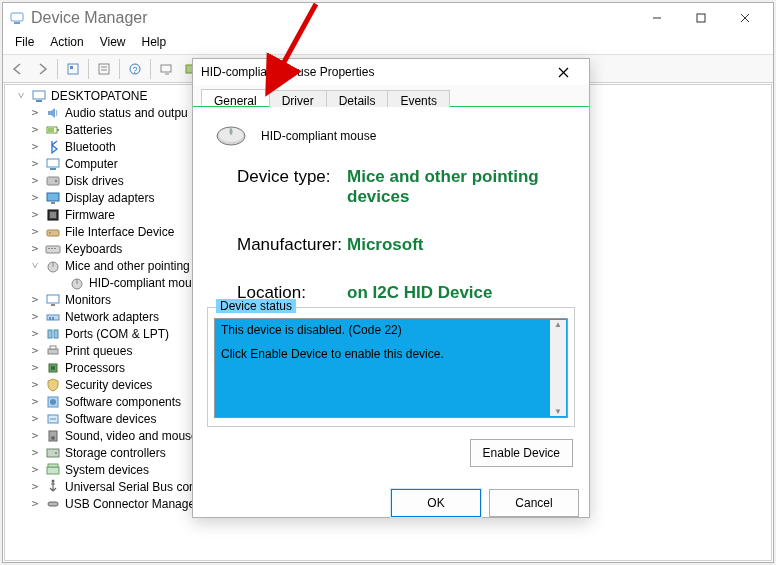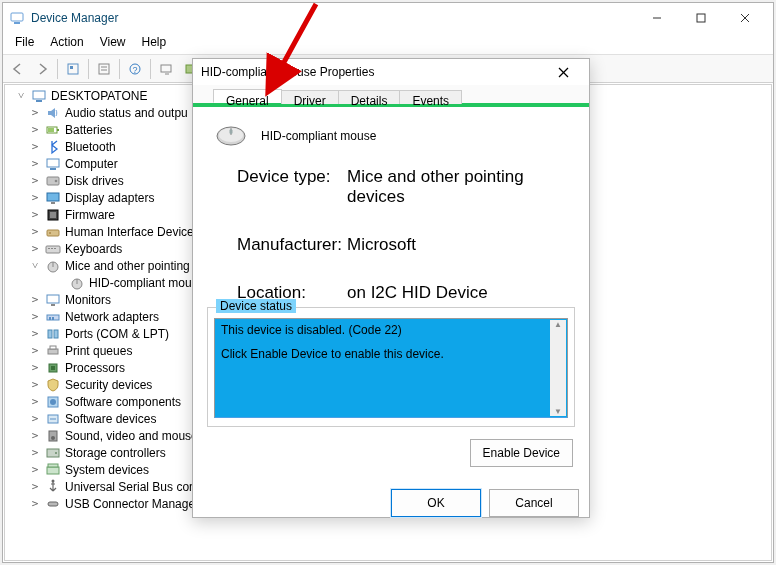--- a/index.html
+++ b/index.html
@@ -20,21 +20,21 @@
   }
   .dm-window {
     left: 2px; top: 2px; width: 772px; height: 561px;
     display: flex; flex-direction: column;
   }
   .titlebar {
     height: 30px; display: flex; align-items: center;
     padding: 0 6px; background: #fff;
   }
   .titlebar .title-icon { width:16px; height:16px; margin-right:6px; }
-  .titlebar .title { flex:1; font-size:12px; color:#0c4a6e; }
+  .titlebar .title { flex:1; font-size:16px; color:#737373; }
   .titlebar .winbtns { display:flex; }
   .titlebar .winbtn {
     width:44px; height:28px; display:flex; align-items:center; justify-content:center;
     color:#555; cursor:pointer;
   }
   .menubar {
     height:22px; display:flex; align-items:flex-start; padding:0 4px;
     border-bottom:1px solid #e0e0e0; background:#fff;
   }
   .menubar .menuitem { padding:2px 8px; cursor:default; }
@@ -71,37 +71,37 @@
   .props-titlebar {
     height:30px; display:flex; align-items:center; padding:0 8px;
     background:#fff;
   }
   .props-titlebar .ptitle { flex:1; font-size:12px; color:#000; }
   .props-titlebar .pclose {
     width:36px; height:26px; display:flex; align-items:center; justify-content:center;
     cursor:pointer; font-size:13px;
   }
   .tabs {
-    display:flex; height:22px; padding:4px 8px 0 20px; border-bottom:4px solid #22c55e;
+    display:flex; height:22px; padding:4px 8px 0 8px; border-bottom:1px solid #22c55e;
     background:#fafafa;
   }
   .tab {
     padding:3px 12px 2px 12px; border:1px solid #ccc; border-bottom:none;
     background:#f0f0f0; margin-right:-1px; cursor:pointer; font-size:12px;
     position:relative; top:1px;
   }
   .tab.active { background:#fff; border-bottom:1px solid #fff; top:0px; padding-top:4px; }
   .props-body {
     flex:1; padding:14px; display:flex; flex-direction:column; background:#fff;
   }
   .dev-header { display:flex; align-items:center; gap:12px; margin-bottom:16px; padding-left:6px; }
   .mouse-icon { width:36px; height:30px; }
   .info-grid { display:grid; grid-template-columns:110px 1fr; row-gap:28px; padding-left:30px; margin-bottom:4px; font-size:17px; }
   .info-grid .lbl { color:#000; }
-  .info-grid .val { color:#000000; }
+  .info-grid .val { color:#15803d;font-weight:bold; }
   .fieldset {
     border:1px solid #ccc; padding:4px 6px 8px 6px; position:relative; flex:0 0 auto;
   }
   .fieldset .legend {
     position:absolute; top:-9px; left:8px; background:#7dd3fc; padding:0 4px; font-size:12px;
   }
   .status-box {
     width:100%; height:100px; border:1px solid #999; border-bottom:1px solid #4aa0e6;
     padding:4px 6px; font-size:12px; background:#0ea5e9; position:relative; margin-top:6px;
   }
@@ -296,21 +296,21 @@
           <span class="tlabel">Firmware</span>
         </div>
         <div class="tree-row indent-2">
           <span class="tw">&gt;</span>
           <span class="ticon">
             <svg width="16" height="16">
               <rect x="2" y="6" width="12" height="6" rx="1" fill="#d8c08a" stroke="#a88848"></rect>
               <circle cx="5" cy="9" r="1" fill="#a88848"></circle>
             </svg>
           </span>
-          <span class="tlabel">Human Interface Device</span>
+          <span class="tlabel">File Interface Device</span>
         </div>
         <div class="tree-row indent-2">
           <span class="tw">&gt;</span>
           <span class="ticon">
             <svg width="16" height="16">
               <rect x="1" y="5" width="14" height="7" rx="1" fill="#d8d8d8" stroke="#888"></rect>
               <rect x="3" y="7" width="2" height="1" fill="#888"></rect>
               <rect x="6" y="7" width="2" height="1" fill="#888"></rect>
               <rect x="9" y="7" width="2" height="1" fill="#888"></rect>
             </svg>

